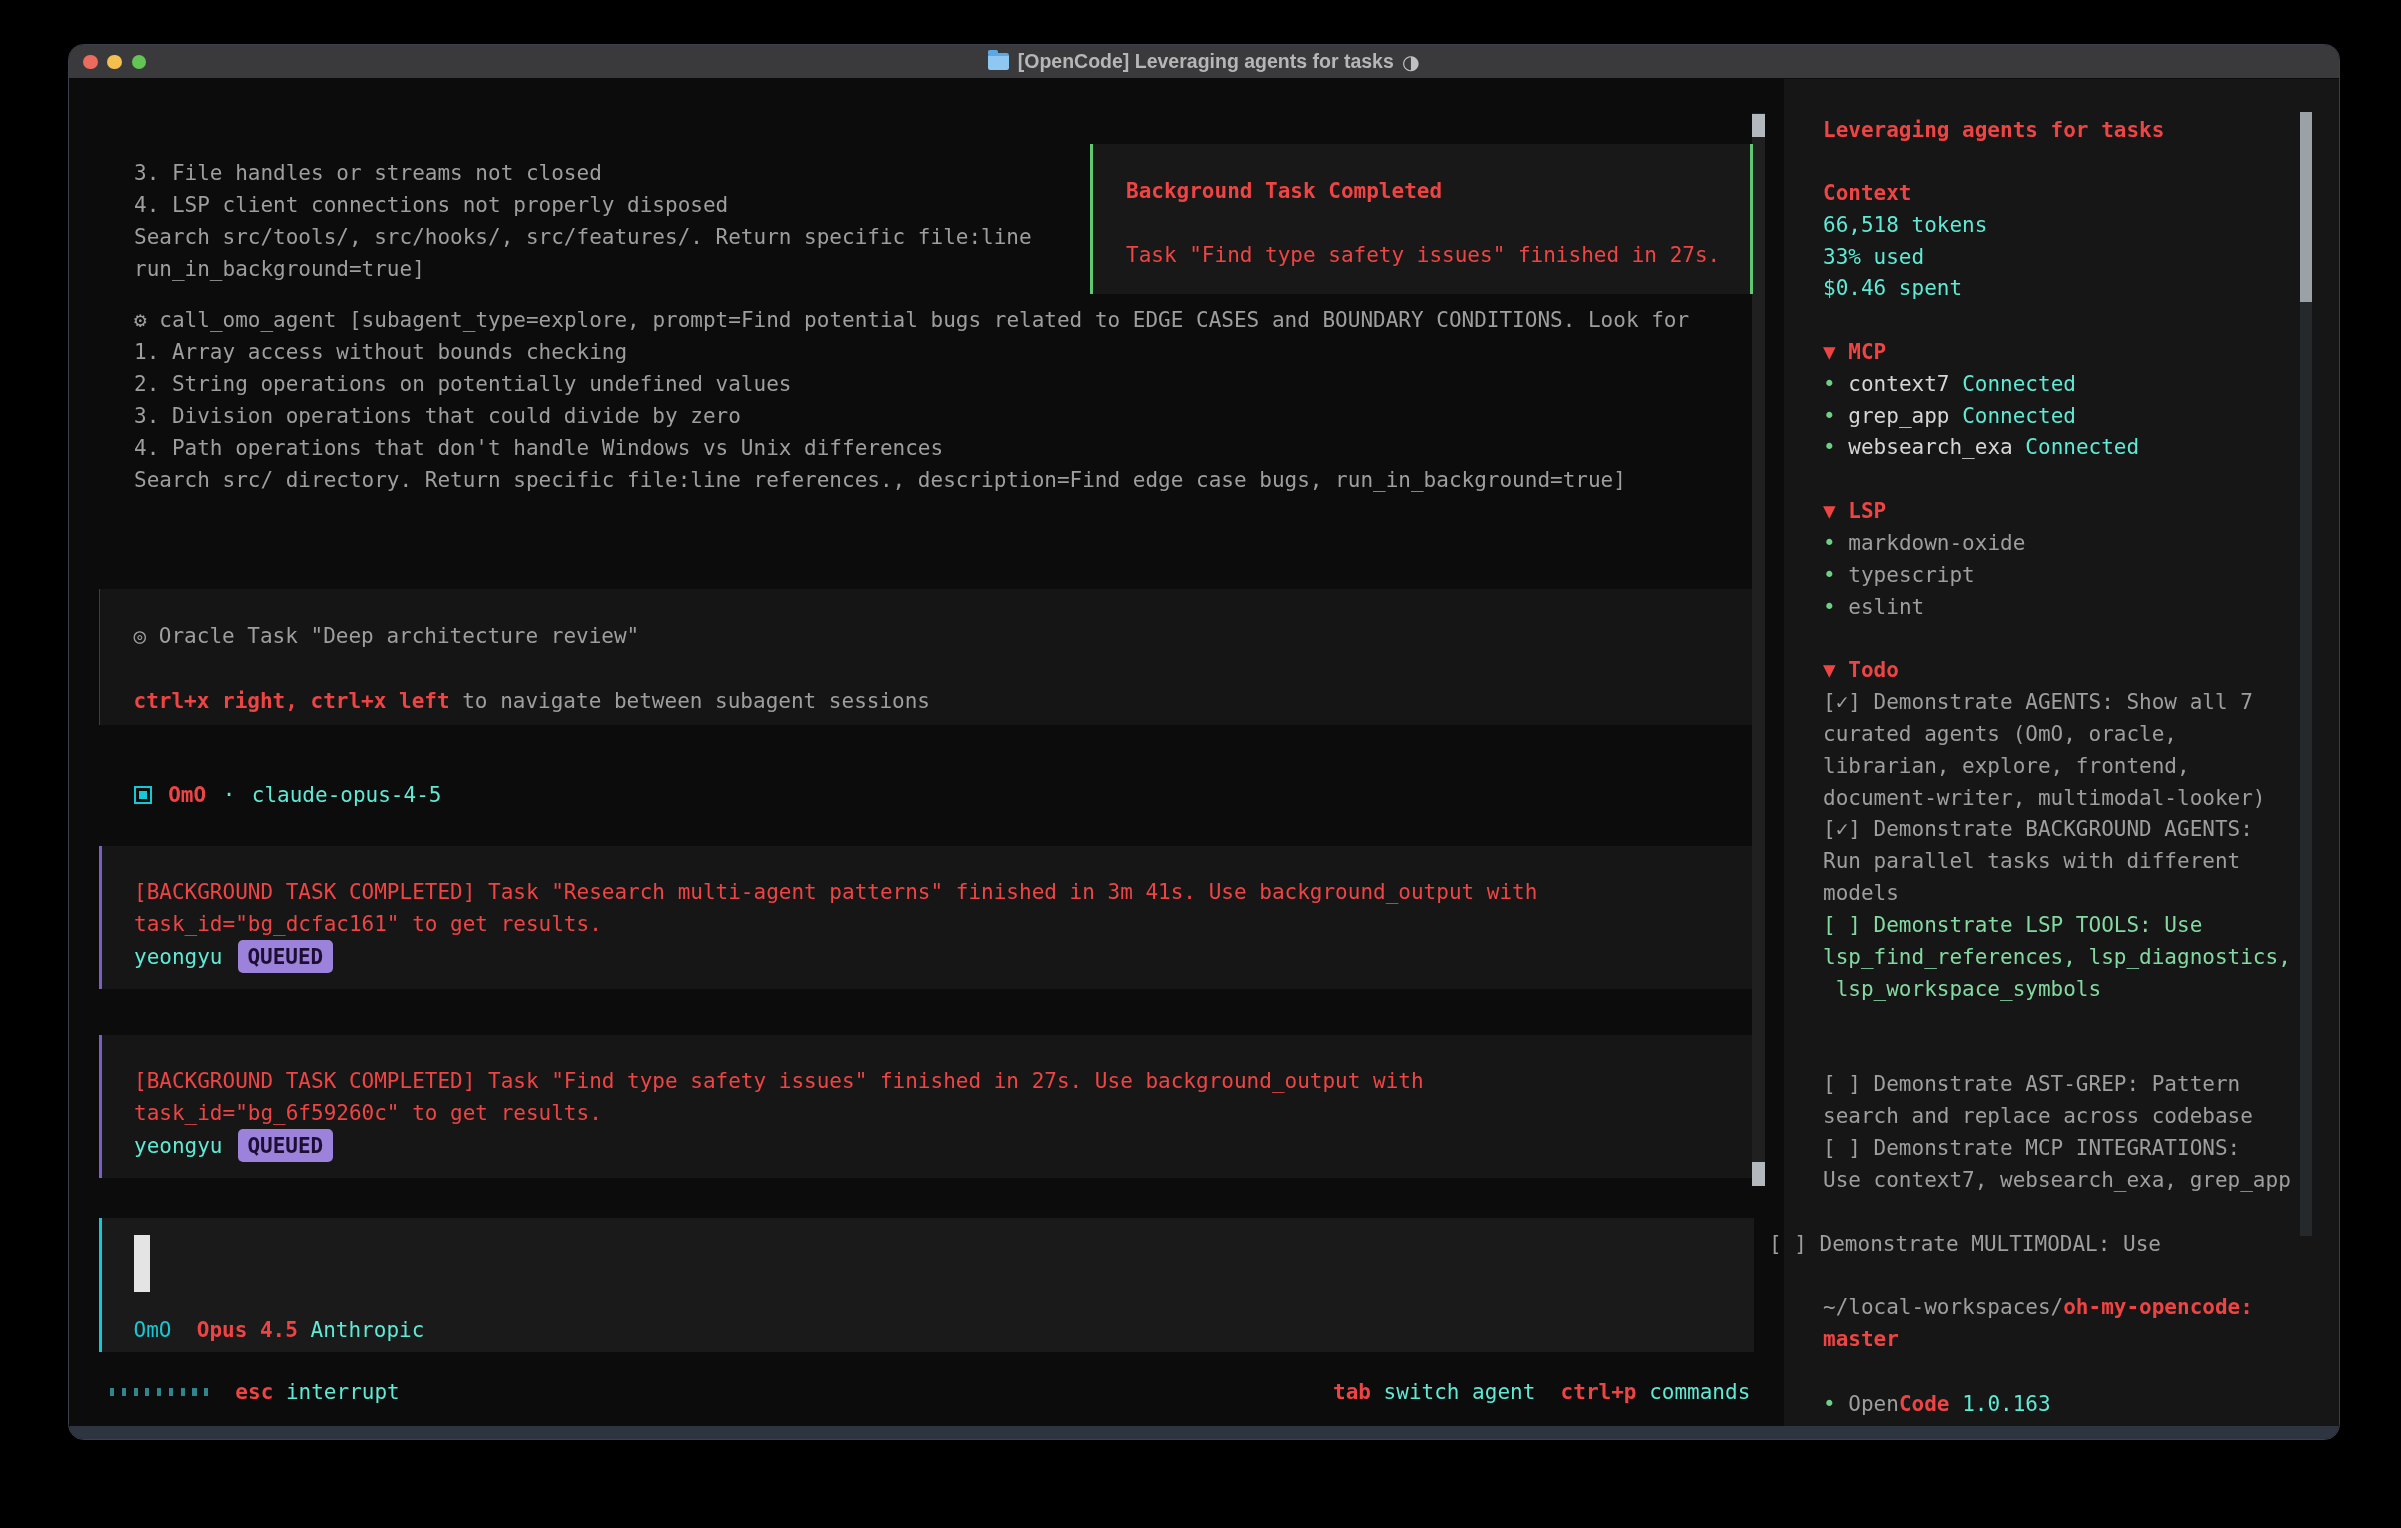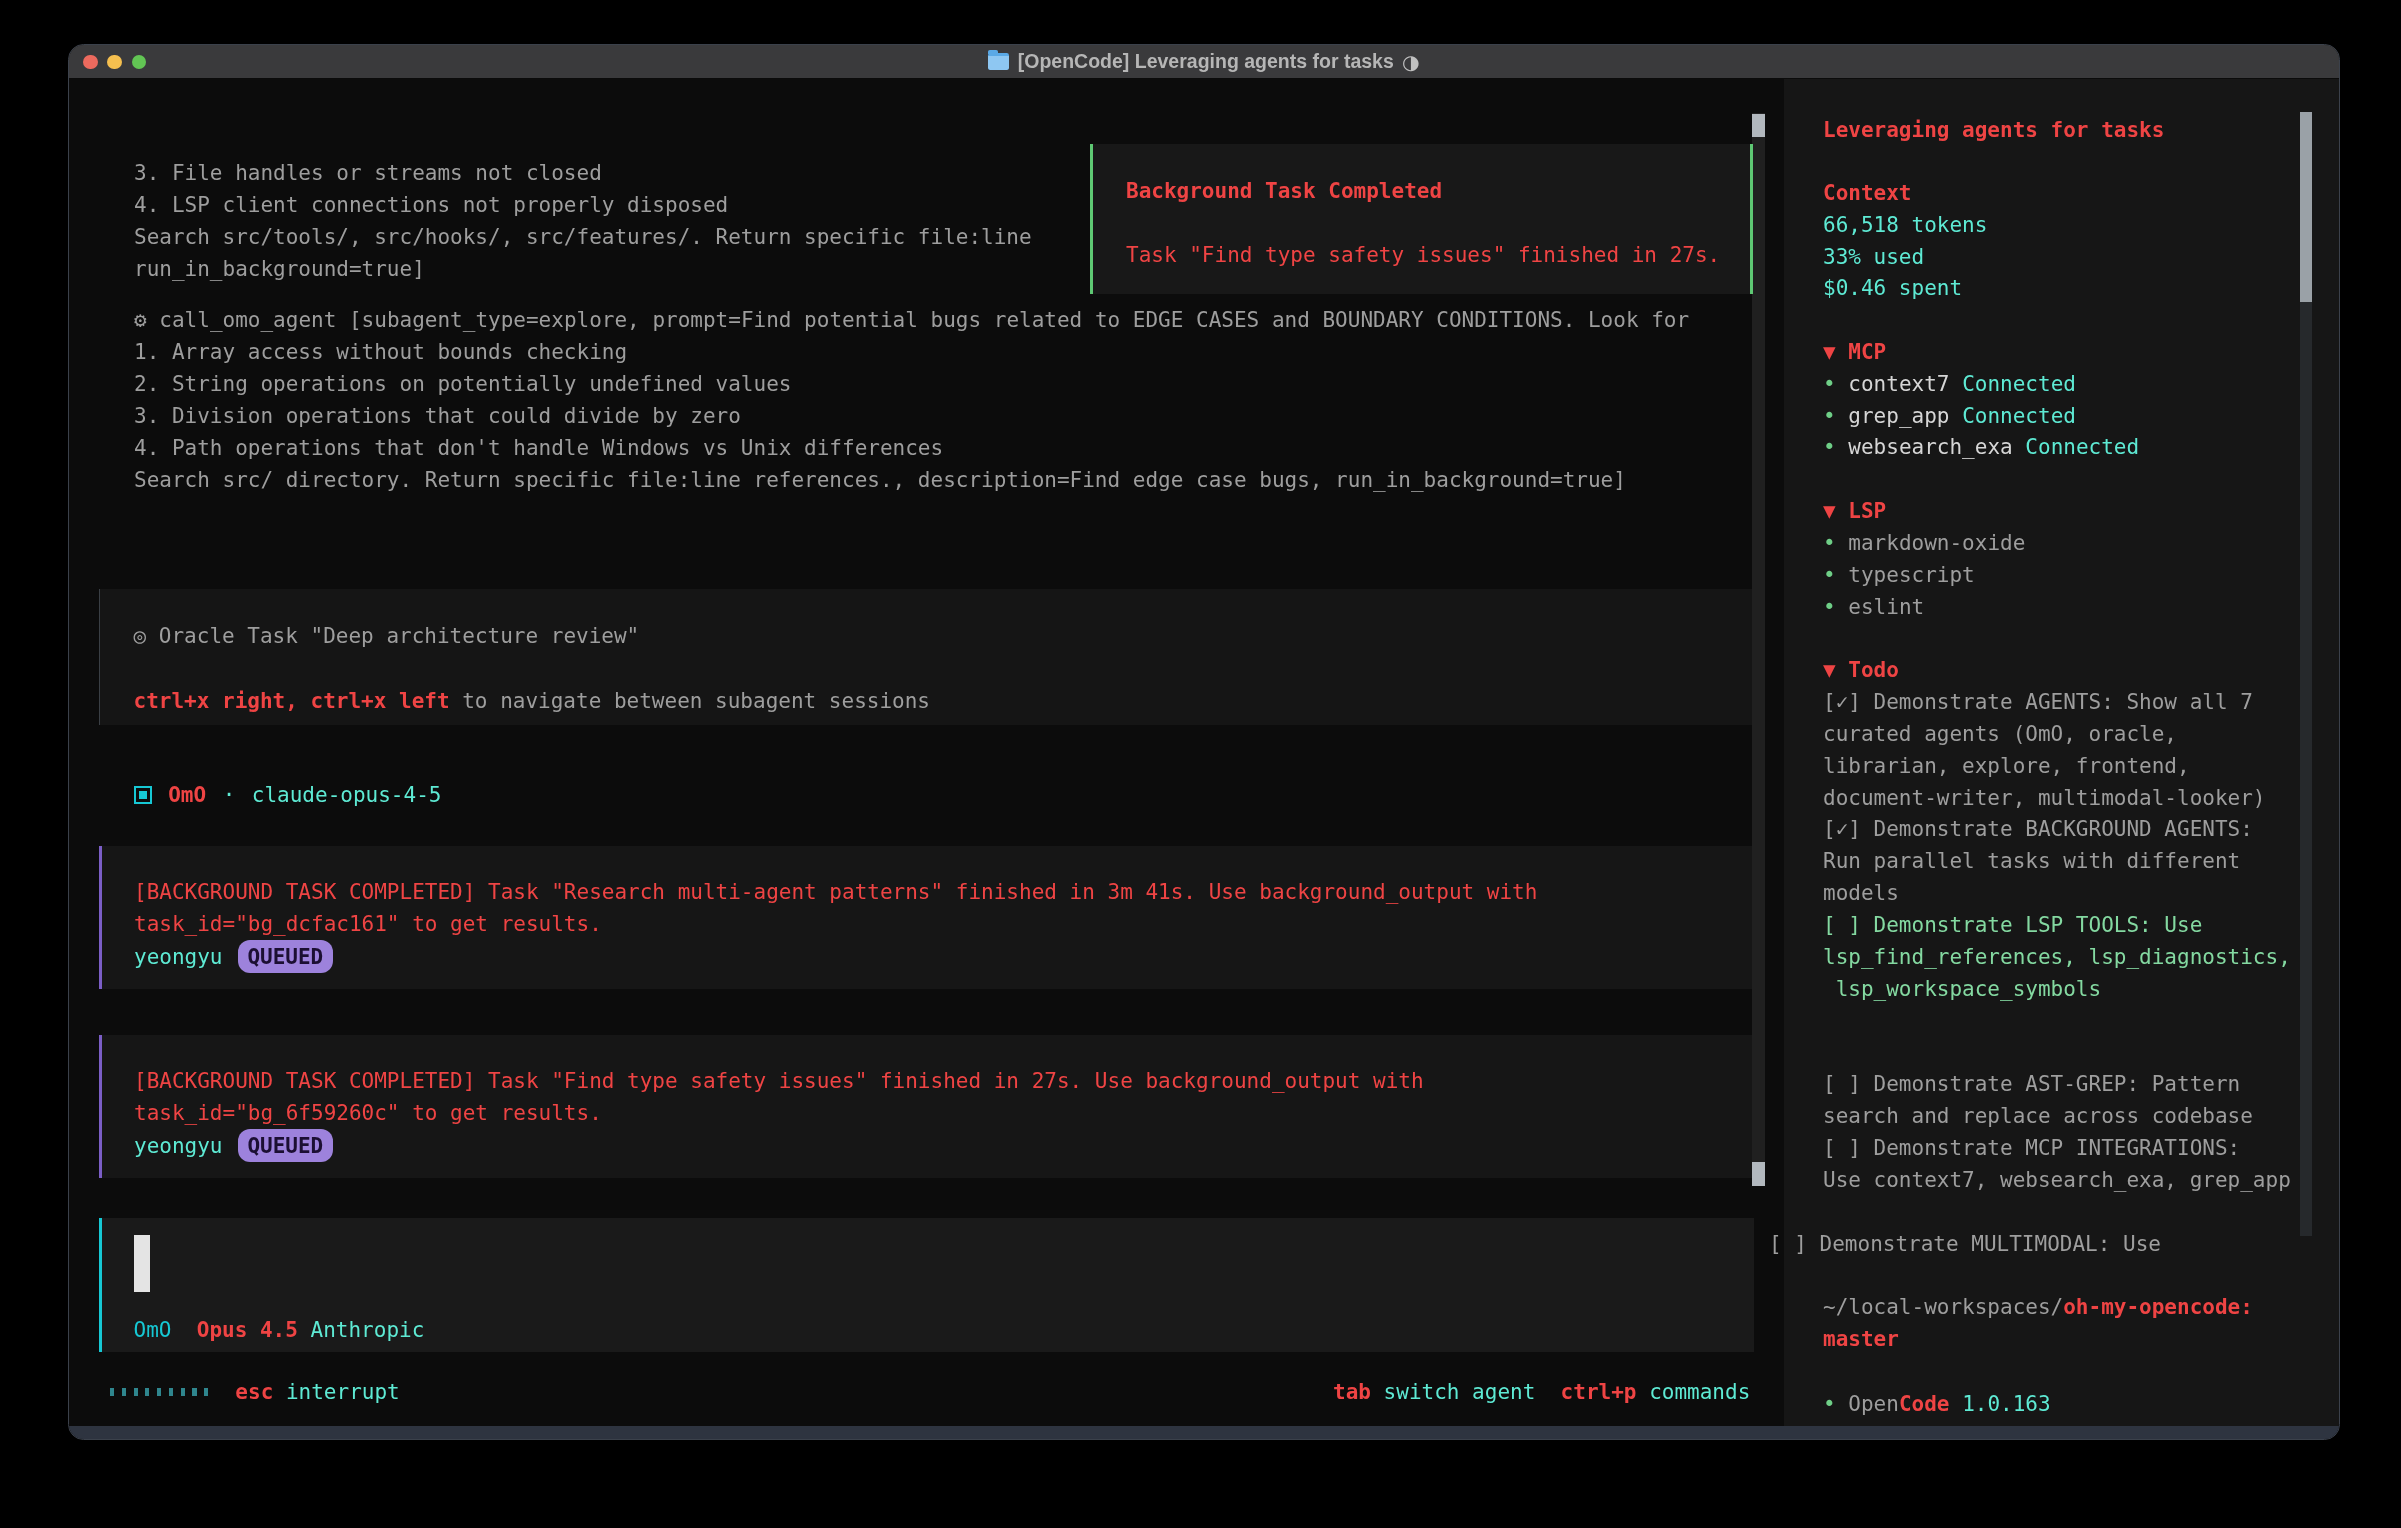--- a/index.html
+++ b/index.html
@@ -45,21 +45,21 @@
 
   .agentline { position:absolute; left:65px; top:734px; height:32px; display:flex; align-items:center; gap:16.5px; }
   .omoicon { width:17.7px; height:17.7px; border:2.4px solid #16c8d4; display:flex; align-items:center; justify-content:center; }
   .omoicon i { display:block; width:8.3px; height:8.3px; background:#16c8d4; }
 
   .msg { position:absolute; left:29.5px; width:1655px; height:143px; background:#161616; border-left:3px solid #7b5ec6; }
   .msg .m1 { position:absolute; left:32.5px; top:30px; line-height:32px; white-space:pre; }
   .msg .m2 { position:absolute; left:32.5px; top:62px; line-height:32px; white-space:pre; }
   .msg .m3 { position:absolute; left:32.5px; top:94px; line-height:32px; white-space:pre; display:flex; align-items:center; }
   .badge { display:inline-block; background:#9d82dc; color:#1c0f33; font-weight:700;
-           padding:0.6px 9.5px; margin-left:15.4px; border-radius:12px; }
+           padding:0.6px 9.5px; margin-left:15.4px; border-radius:5px; }
 
   .inputbox { position:absolute; left:29.5px; top:1173px; width:1655px; height:134px;
               background:#1a1a1a; border-left:3.5px solid #16c8d4; }
   .cursor { position:absolute; left:32px; top:16.5px; width:16px; height:57px; background:#e4e4e4; }
   .modelrow { position:absolute; left:32px; top:96px; line-height:32px; white-space:pre; }
 
   .statusleft { position:absolute; left:41px; top:1331px; height:32px; display:flex; align-items:center; }
   .dots { display:flex; gap:7.7px; margin-right:27px; }
   .dots span { width:4.1px; height:8.3px; background:#2f868e; }
   .statusright { position:absolute; left:1264px; top:1331px; height:32px; display:flex; align-items:center; white-space:pre; }

